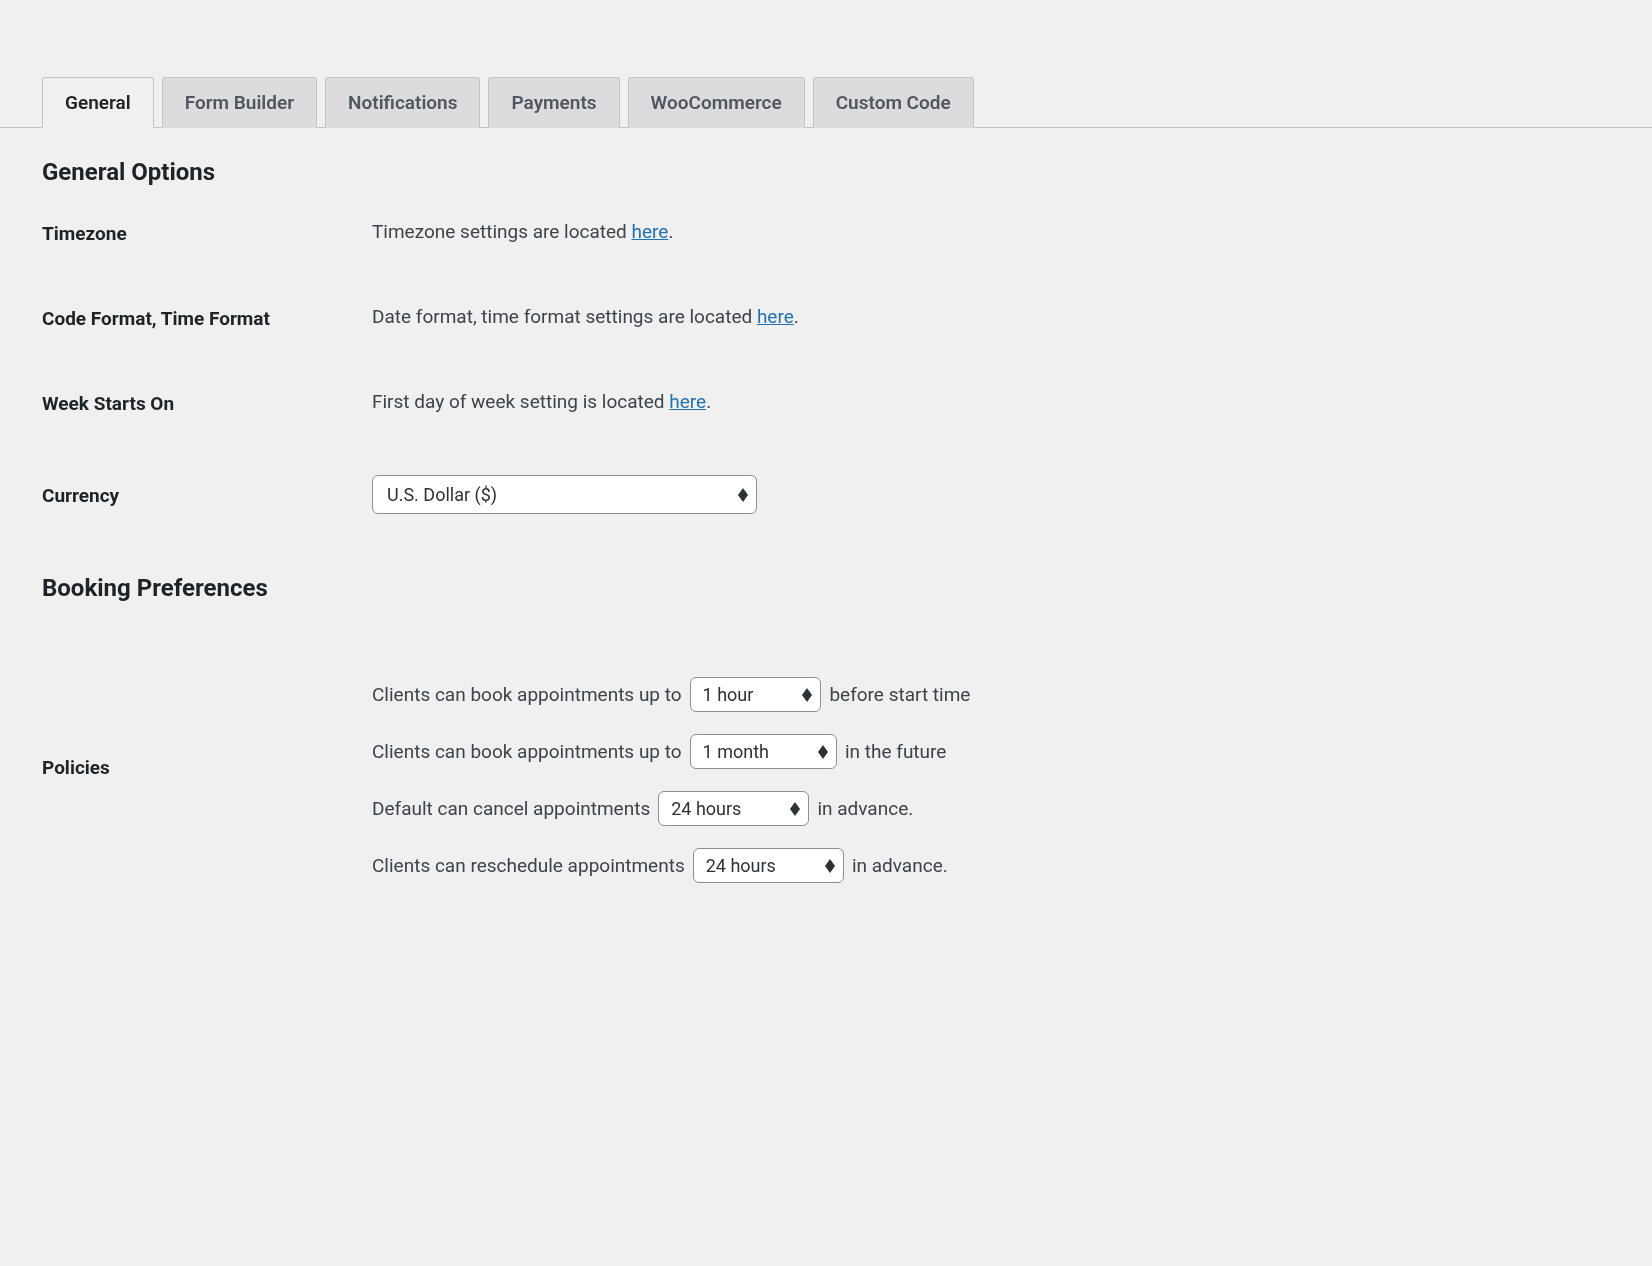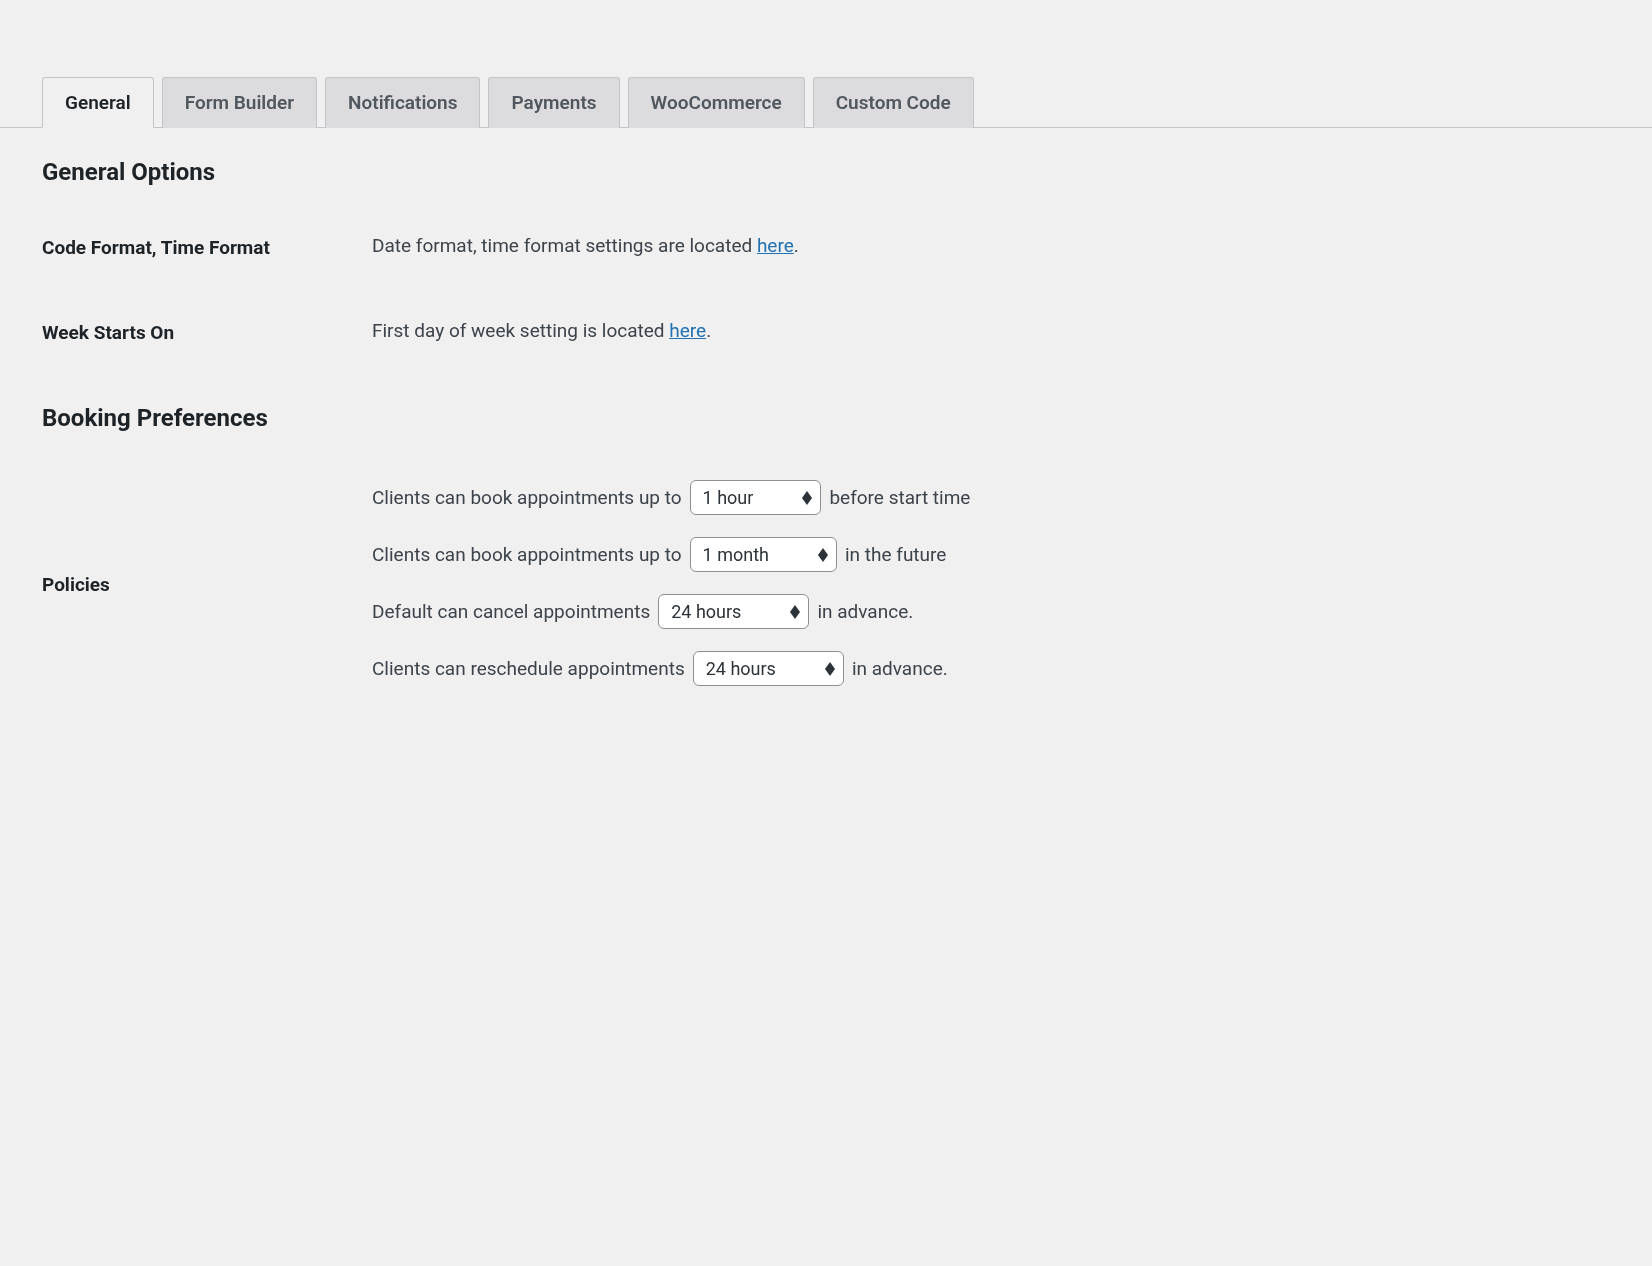--- a/index.html
+++ b/index.html
@@ -45,21 +45,21 @@
       border-bottom: 1px solid #f0f0f1;
     }
     .content {
       padding: 30px 42px;
     }
     h2.section-heading {
       font-size: 24px;
       font-weight: 700;
       color: #1d2327;
       margin-top: 0;
-      margin-bottom: 48px;
+      margin-bottom: 34px;
     }
     h2.section-heading.spaced-top {
       margin-top: 58px;
       margin-bottom: 48px;
     }
     .form-row {
       display: flex;
       align-items: flex-start;
       margin-bottom: 60px;
     }
@@ -114,20 +114,21 @@
       fill: #2c3338;
     }
     .policies-block {
       display: flex;
       align-items: center;
     }
     .policies-lines {
       display: flex;
       flex-direction: column;
       gap: 22px;
+      margin-top: 27px;
     }
     .policy-line {
       font-size: 19px;
       color: #3c434a;
       display: flex;
       align-items: center;
       flex-wrap: wrap;
       gap: 8px;
     }
     .policy-line .select-wrap {
@@ -144,35 +145,57 @@
     <div class="tab">Form Builder</div>
     <div class="tab">Notifications</div>
     <div class="tab">Payments</div>
     <div class="tab">WooCommerce</div>
     <div class="tab">Custom Code</div>
   </div>
 
   <div class="content">
     <h2 class="section-heading">General Options</h2>
 
+    <div class="form-row">
+      <div class="form-label">Timezone</div>
+      <div class="form-control">
+        <span>Timezone settings are located </span><a href="#">here</a><span>.</span>
+      </div>
+    </div>
 
     <div class="form-row">
       <div class="form-label">Code Format, Time Format</div>
       <div class="form-control">
         <span>Date format, time format settings are located </span><a href="#">here</a><span>.</span>
       </div>
     </div>
 
     <div class="form-row">
       <div class="form-label">Week Starts On</div>
       <div class="form-control">
         <span>First day of week setting is located </span><a href="#">here</a><span>.</span>
       </div>
     </div>
 
+    <div class="form-row select-row">
+      <div class="form-label">Currency</div>
+      <div class="form-control">
+        <div class="select-wrap wide">
+          <span>U.S. Dollar ($)</span>
+          <span class="select-arrows">
+            <svg viewBox="0 0 10 7">
+                <polygon points="5,0 10,7 0,7"></polygon>
+              </svg>
+            <svg viewBox="0 0 10 7">
+                <polygon points="0,0 10,0 5,7"></polygon>
+              </svg>
+          </span>
+        </div>
+      </div>
+    </div>
 
 
     <h2 class="section-heading spaced-top">Booking Preferences</h2>
 
     <div class="policies-block">
       <div class="form-label">Policies</div>
       <div class="policies-lines">
 
         <div class="policy-line">
           <span>Clients can book appointments up to</span>

